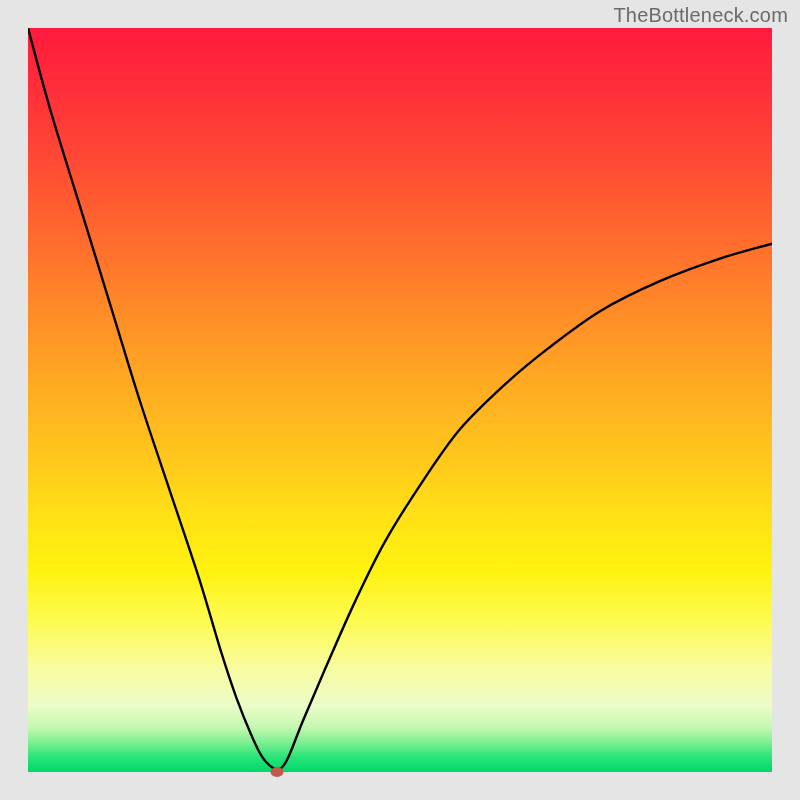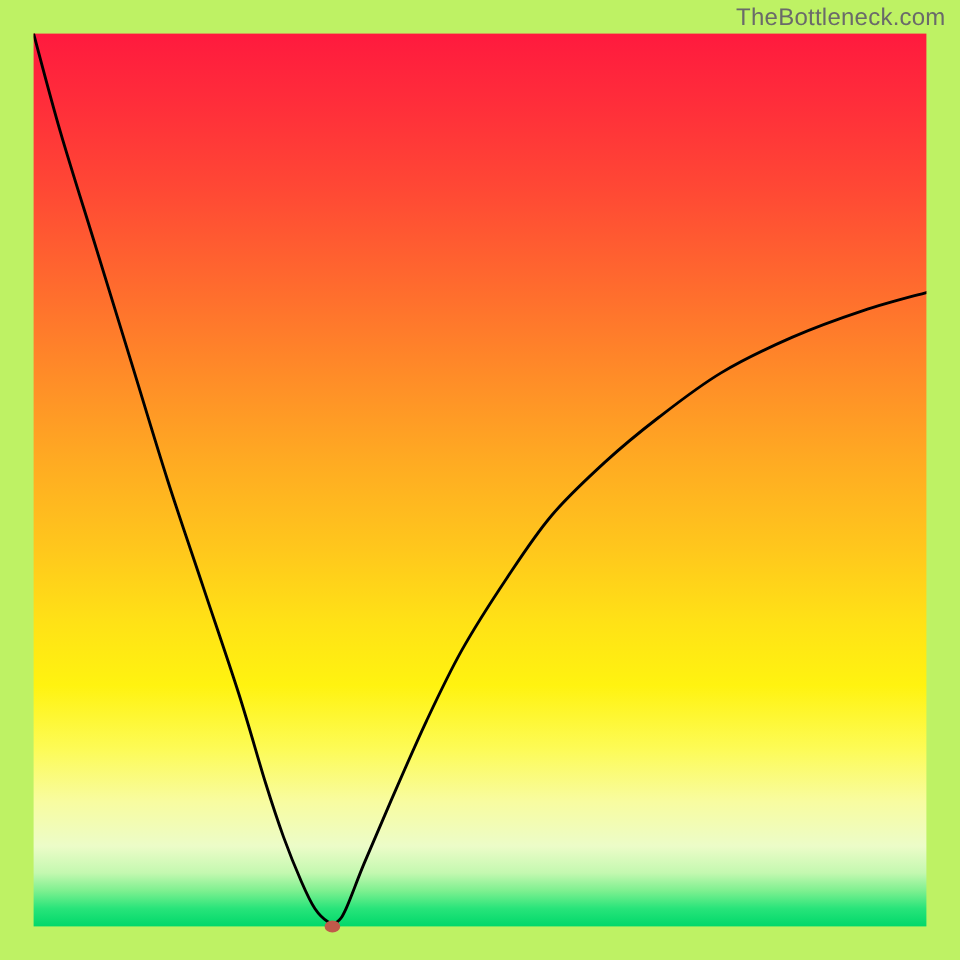--- a/index.html
+++ b/index.html
@@ -10,21 +10,21 @@
     background: #000;
     font-family: Arial, Helvetica, sans-serif;
     overflow: hidden;
   }
   .frame {
     position: absolute;
     top: 0;
     left: 0;
     width: 800px;
     height: 800px;
-    background: #bef264;
+    background: #e5e5e5;
   }
   .plot-area {
     position: absolute;
     top: 28px;
     left: 28px;
     width: 744px;
     height: 744px;
     
     background: linear-gradient(
       to bottom,

